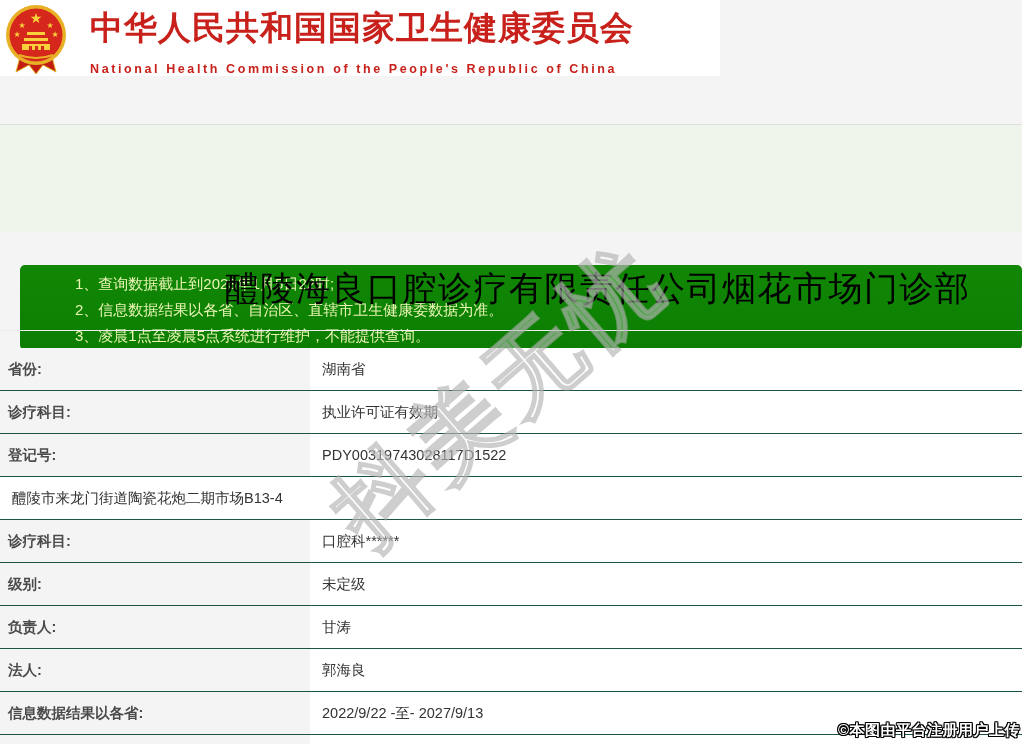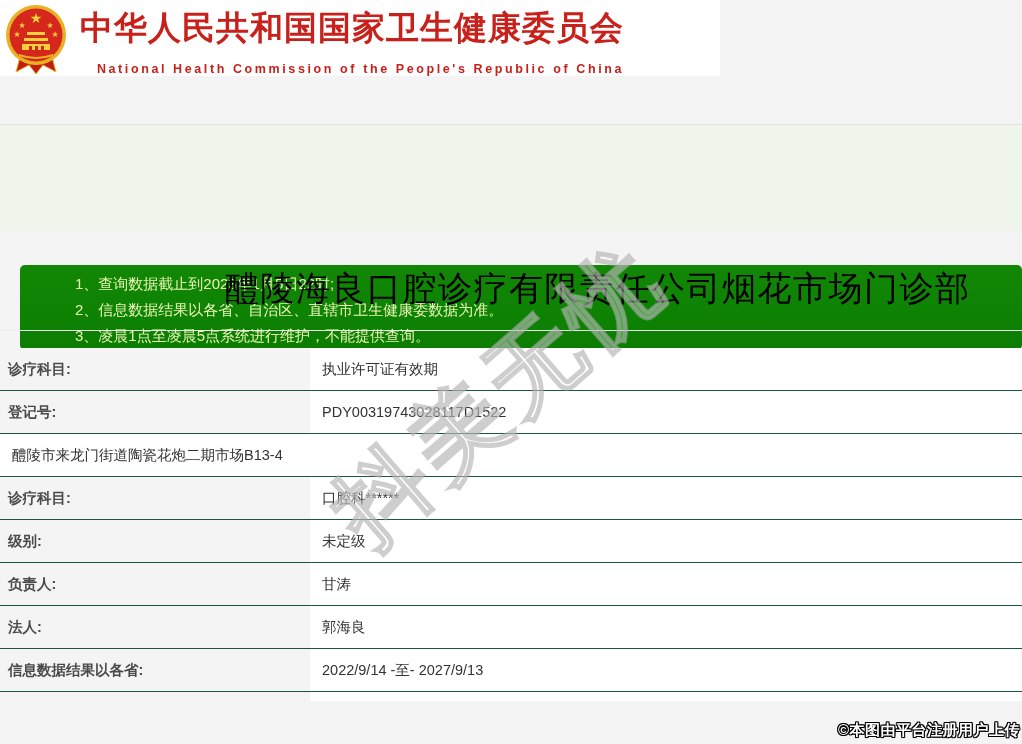--- a/index.html
+++ b/index.html
@@ -7,21 +7,21 @@
   body {
     position:relative;
     background:#f4f4f5;
     font-family:"Liberation Sans","DejaVu Sans",sans-serif;
   }
 
   
   .header-band { position:absolute; left:0; top:0; width:1022px; height:76px; }
   .header-box  { position:absolute; left:0; top:0; width:720px; height:76px; background:#ffffff; }
   .emblem      { position:absolute; left:5px; top:3px; width:62px; height:72px; }
-  .header-titles { position:absolute; left:80px; top:10px; white-space:nowrap;text-align:right; }
+  .header-titles { position:absolute; left:90px; top:10px; white-space:nowrap; }
   .header-cn {
     font-size:33px; font-weight:bold; color:#c8201a; letter-spacing:1px; line-height:36px;
   }
   .header-en {
     margin-top:16px; font-size:12.5px; font-weight:bold; color:#c8201a; letter-spacing:2.6px;
   }
 
   .divider-top { position:absolute; left:0; top:124px; width:1022px; height:1px; background:#dfdfdf; }
 
   
@@ -109,20 +109,24 @@
     <div class="notice-line">1、查询数据截止到2023年1月5日22时;</div>
     <div class="notice-line">2、信息数据结果以各省、自治区、直辖市卫生健康委数据为准。</div>
     <div class="notice-line">3、凌晨1点至凌晨5点系统进行维护，不能提供查询。</div>
   </div>
 </div>
 
 <h1 class="result-title">醴陵海良口腔诊疗有限责任公司烟花市场门诊部</h1>
 <div class="divider-mid"></div>
 
 <div class="info-table">
+  <div class="info-row">
+    <div class="info-label">省份:</div>
+    <div class="info-value">湖南省</div>
+  </div>
 
   <div class="info-row">
     <div class="info-label">诊疗科目:</div>
     <div class="info-value">执业许可证有效期</div>
   </div>
 
   <div class="info-row">
     <div class="info-label">登记号:</div>
     <div class="info-value">PDY00319743028117D1522</div>
   </div>
@@ -146,21 +150,21 @@
     <div class="info-value">甘涛</div>
   </div>
 
   <div class="info-row">
     <div class="info-label">法人:</div>
     <div class="info-value">郭海良</div>
   </div>
 
   <div class="info-row">
     <div class="info-label">信息数据结果以各省:</div>
-    <div class="info-value">2022/9/14 -至- 2027/9/13</div>
+    <div class="info-value">2022/9/22 -至- 2027/9/13</div>
   </div>
 <div class="info-row-partial">
       <div class="info-label"></div>
       <div class="info-value"></div>
     </div>
   </div>
 
 <div class="watermark">抖美无忧</div>
 <div class="footer-note">©本图由平台注册用户上传</div>
 

